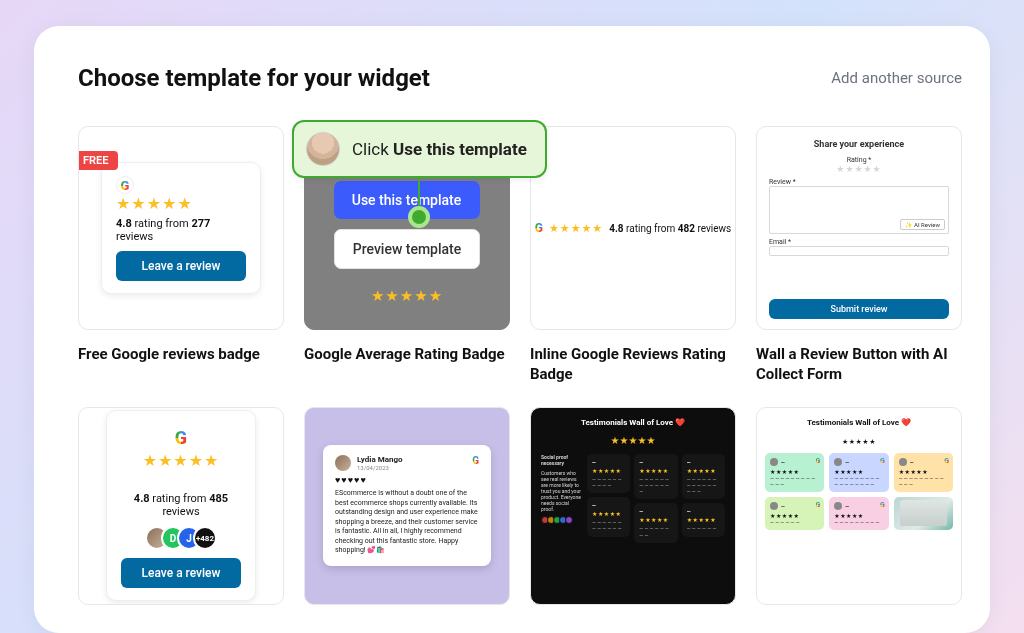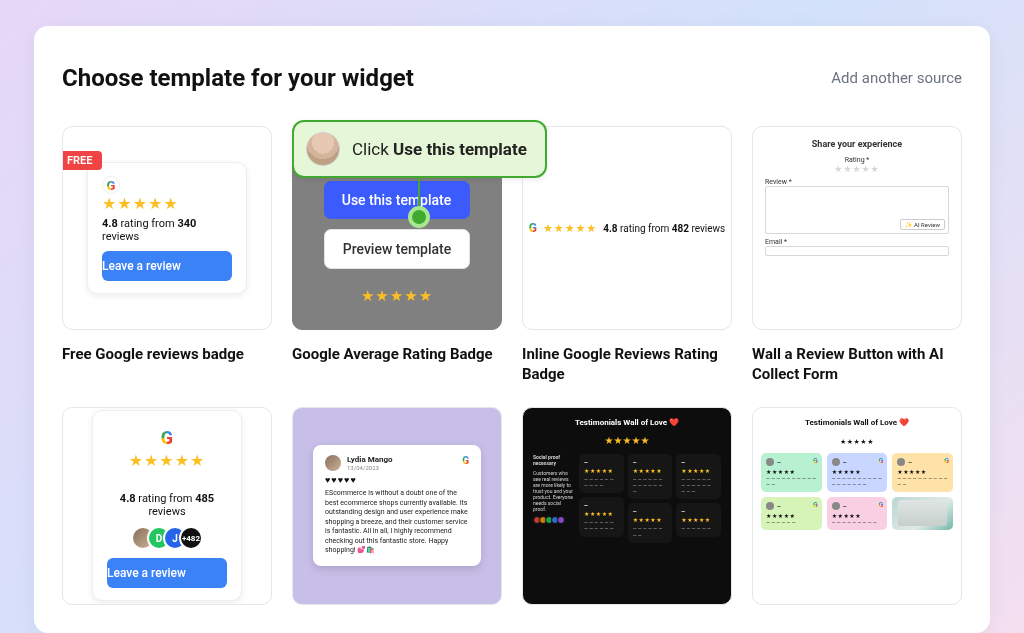--- a/index.html
+++ b/index.html
@@ -11,22 +11,22 @@
     overflow: hidden;
     position: relative;
   }
   .panel {
     position: absolute;
     left: 34px;
     top: 26px;
     right: 34px;
     bottom: 0;
     background: #fff;
-    border-radius: 14px;
-    padding: 38px 28px 0 28px;
+    border-radius: 25px;
+    padding: 38px 28px 0 44px;
     box-shadow: 0 4px 24px rgba(0,0,0,0.05);
   }
   .header {
     display: flex;
     align-items: center;
     justify-content: space-between;
     margin-bottom: 34px;
   }
   .title {
     font-size: 24px;
@@ -123,26 +123,26 @@
     font-size: 16px;
   }
   .stars.sm { font-size: 10px; letter-spacing: 0; }
   .rating-line {
     font-size: 11px;
     color: #111;
     margin: 4px 0 8px 0;
   }
   .rating-line .b { font-weight: 700; }
   .cta {
-    background: #3b82f6;
+    background: #0369a1;
     color: #fff;
     font-size: 12px;
     font-weight: 500;
     padding: 8px 0;
-    text-align: left;
+    text-align: center;
     border-radius: 6px;
     cursor: pointer;
   }
   .cta.tiny { font-size: 9px; padding: 5px 0; }
   
   .thumb.hovered { background: #808080; border-color: #808080; }
   .use-btn {
     background: #3b5bfd;
     color: #fff;
     font-size: 14px;
@@ -338,21 +338,21 @@
 
     <div class="card">
       <div class="thumb">
         <div class="free-badge">FREE</div>
         <div class="inner-widget">
           <span class="google-g">
               <span class="g-letter">G</span>
             </span>
           <div class="stars">★★★★★</div>
           <div class="rating-line">
-            <span class="b">4.8</span><span> rating from </span><span class="b">340</span><span> reviews</span>
+            <span class="b">4.8</span><span> rating from </span><span class="b">277</span><span> reviews</span>
           </div>
           <div class="cta">Leave a review</div>
         </div>
       </div>
       <div class="card-title">Free Google reviews badge</div>
     </div>
 
     <div class="card">
       <div class="thumb hovered">
         <div class="faded-stars">★★★★★</div>
@@ -383,20 +383,21 @@
           <div class="ft">Share your experience</div>
           <div class="lbl-center">Rating *</div>
           <div class="grey-stars">★★★★★</div>
           <div class="lbl">Review *</div>
           <div class="field">
             <div class="ai">✨ AI Review</div>
           </div>
           <div class="lbl">Email *</div>
           <div class="field thin"></div>
           <div style="flex:1"></div>
+          <div class="cta tiny">Submit review</div>
         </div>
       </div>
       <div class="card-title">Wall a Review Button with AI Collect Form</div>
     </div>
 
     <div class="card">
       <div class="thumb2" style="display:flex;align-items:center;justify-content:center;background:#fff;">
         <div class="inner-widget center">
           <span class="google-g">
               <span class="g-letter">G</span>

